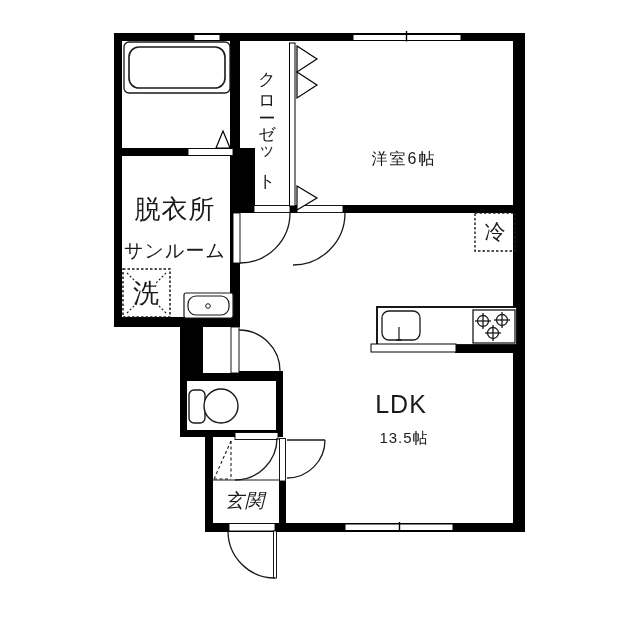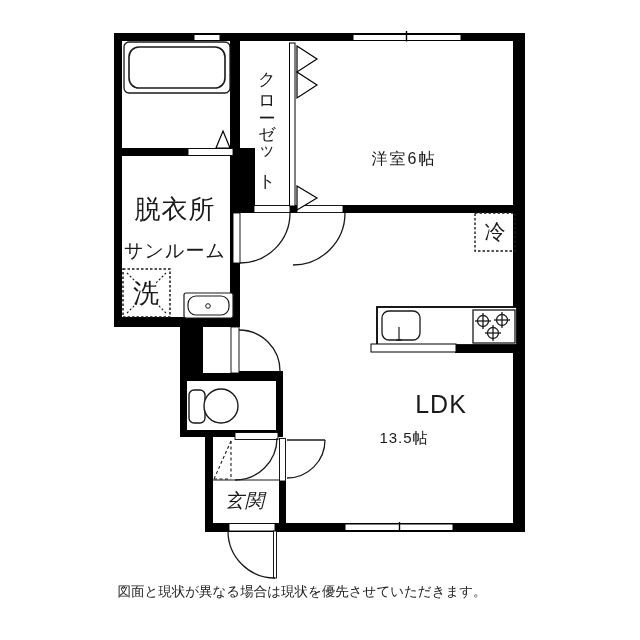--- a/index.html
+++ b/index.html
@@ -6,21 +6,21 @@
   #canvas{position:relative;width:640px;height:640px;background:#ffffff;overflow:hidden;
           font-family:"Liberation Sans","DejaVu Sans",sans-serif;color:#111;}
   #plan-svg{position:absolute;left:0;top:0;}
   .lbl{position:absolute;transform:translate(-50%,-50%);white-space:nowrap;color:#1a1a1a;}
   .lbl-dressing1{left:175px;top:209px;font-size:26px;letter-spacing:1px;}
   .lbl-dressing2{left:175px;top:235px;font-size:19px;letter-spacing:1px;margin-top:16px;}
   .lbl-closet{left:267px;top:123px;transform:translate(-50%,-50%);
               writing-mode:vertical-rl;text-orientation:upright;
               font-size:17px;letter-spacing:5px;}
   .lbl-western{left:404px;top:120px;font-size:16px;letter-spacing:2px;margin-top:39px;}
-  .lbl-ldk1{left:401px;top:404px;font-size:25px;letter-spacing:1px;margin-left:40px;}
+  .lbl-ldk1{left:401px;top:404px;font-size:25px;letter-spacing:1px;}
   .lbl-ldk2{left:404px;top:438px;font-size:15px;letter-spacing:1px;}
   .lbl-genkan{left:245px;top:501px;font-size:19px;letter-spacing:1px;font-style:italic;}
   .lbl-washer{left:146px;top:293px;font-size:26px;font-weight:500;}
   .lbl-fridge{left:495px;top:232px;font-size:21px;}
   .lbl-note{left:302px;top:592px;font-size:13.5px;color:#222;}
 </style>
 </head>
 <body>
 
 <div id="canvas">
@@ -155,14 +155,13 @@
 
   <div class="lbl lbl-dressing1">脱衣所</div>
   <div class="lbl lbl-dressing2">サンルーム</div>
   <div class="lbl lbl-closet">クローゼット</div>
   <div class="lbl lbl-western">洋室6帖</div>
   <div class="lbl lbl-ldk1">LDK</div>
   <div class="lbl lbl-ldk2">13.5帖</div>
   <div class="lbl lbl-genkan">玄関</div>
   <div class="lbl lbl-washer">洗</div>
   <div class="lbl lbl-fridge">冷</div>
-  <div class="lbl lbl-note">図面と現状が異なる場合は現状を優先させていただきます。</div>
 </div>
 
 </body></html>

